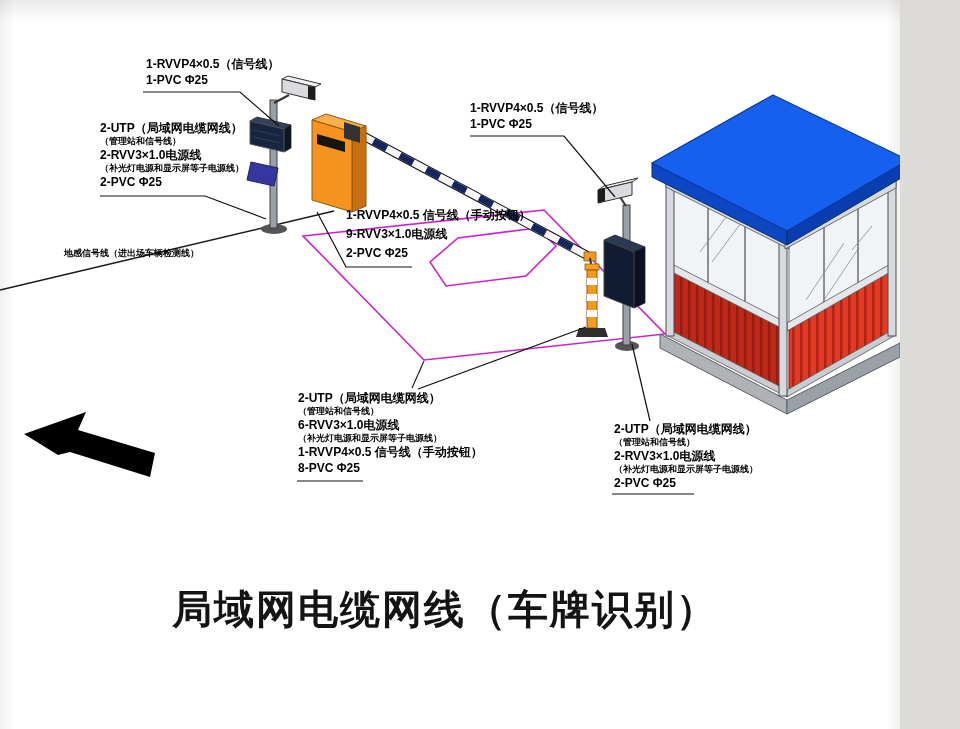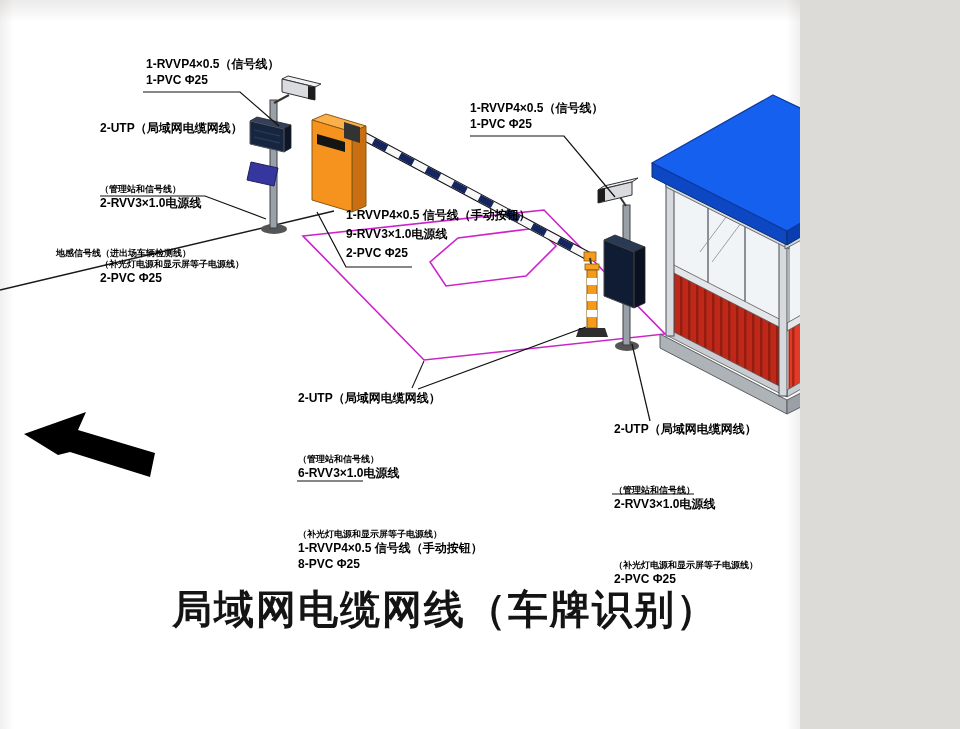--- a/index.html
+++ b/index.html
@@ -1,28 +1,28 @@
 <!DOCTYPE html>
 <html><head>
 <meta charset="utf-8">
 <style>
   html,body{margin:0;padding:0;background:#dddbd8;}
   .canvas{
-    position:relative;width:800px;height:729px;overflow:hidden;
+    position:relative;width:900px;height:729px;overflow:hidden;
     background:
       linear-gradient(180deg, rgba(120,110,105,.14), rgba(255,255,255,0) 22px),
       linear-gradient(90deg, rgba(120,110,105,.10), rgba(255,255,255,0) 14px),
       linear-gradient(270deg, rgba(120,110,105,.10), rgba(255,255,255,0) 14px),
       #ffffff;
     font-family:"Liberation Sans","DejaVu Sans",sans-serif;
   }
   svg{position:absolute;left:0;top:0;}
   .lbl{position:absolute;color:#000;font-weight:700;font-size:12px;line-height:16px;white-space:nowrap;}
   .lbl span{display:block;}
-  .lbl .sm{font-size:9px;font-weight:600;line-height:11px;margin-top:48px;}
+  .lbl .sm{font-size:9px;font-weight:600;line-height:11px;}
   .lbl.lh19 span{line-height:19px;}
   .tiny{position:absolute;color:#000;font-weight:600;font-size:9px;line-height:11px;white-space:nowrap;}
   .title{
     position:absolute;left:172px;top:582px;color:#141414;
     font-size:40px;font-weight:600;letter-spacing:2px;white-space:nowrap;
   }
 </style>
 </head>
 <body>
 
@@ -188,21 +188,21 @@
 </div>
 
 <div class="lbl" style="left:100px;top:120px;">
   <span>2-UTP（局域网电缆网线）</span>
   <span class="sm">（管理站和信号线）</span>
   <span>2-RVV3×1.0电源线</span>
   <span class="sm">（补光灯电源和显示屏等子电源线）</span>
   <span>2-PVC Φ25</span>
 </div>
 
-<div class="tiny" style="left:56px;top:248px;text-align:center;">
+<div class="tiny" style="left:64px;top:248px;text-align:center;">
   <span>地感信号线（进出场车辆检测线）</span>
 </div>
 
 <div class="lbl lh19" style="left:346px;top:206px;">
   <span>1-RVVP4×0.5 信号线（手动按钮）</span>
   <span>9-RVV3×1.0电源线</span>
   <span>2-PVC Φ25</span>
 </div>
 
 <div class="lbl" style="left:470px;top:100px;">

